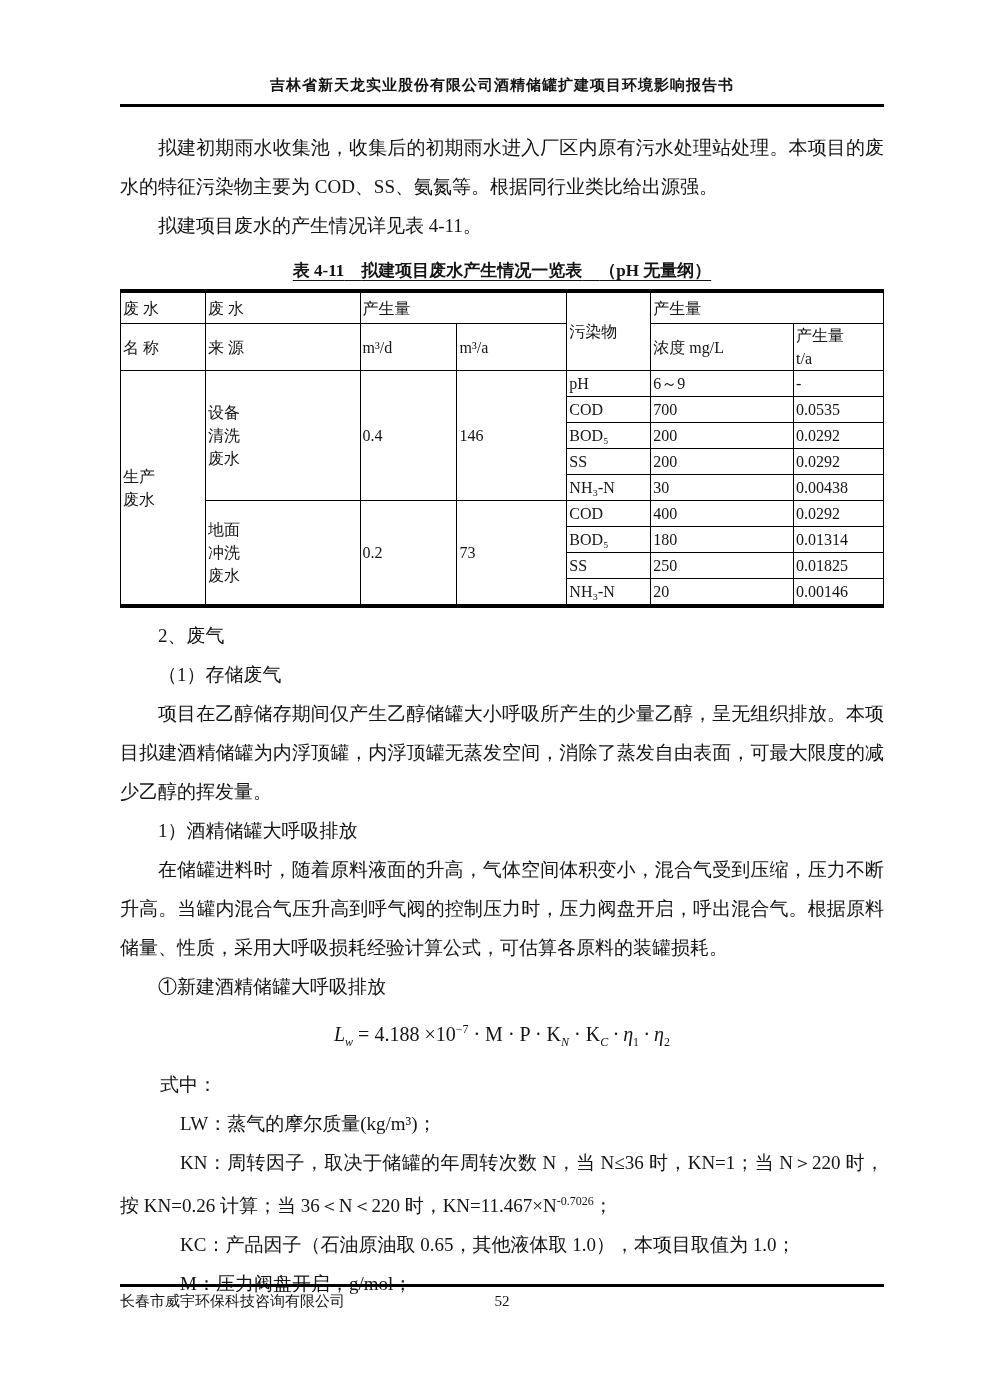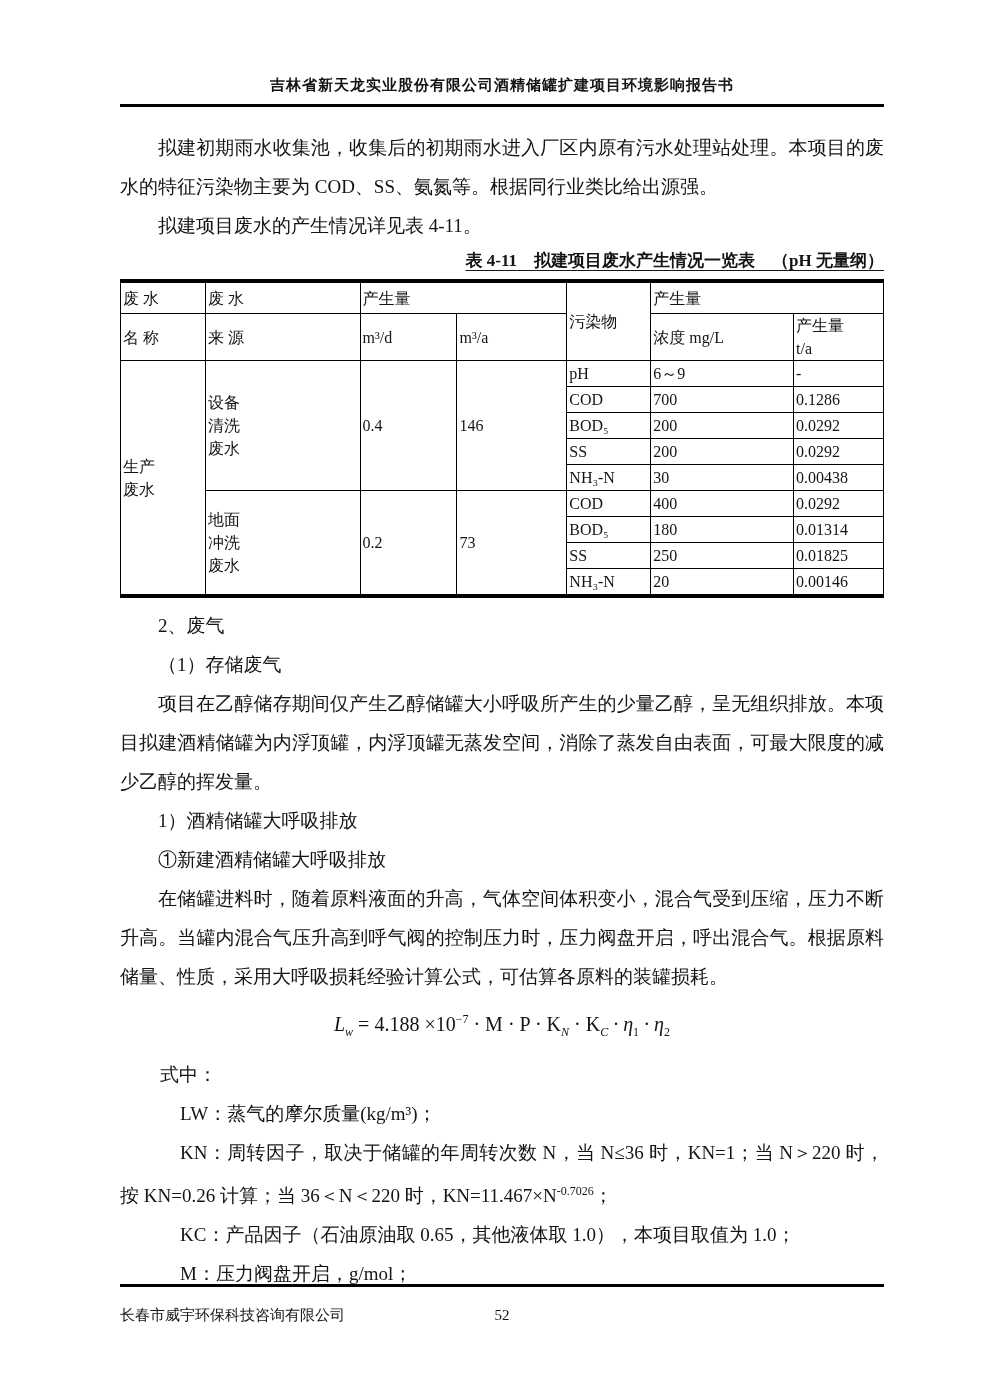--- a/index.html
+++ b/index.html
@@ -31,25 +31,25 @@
     line-height: 39px;
     margin: 0;
     text-align: justify;
     text-justify: inter-character;
   }
   .indent { text-indent: 2em; }
   .first-para { margin-top: 21px; }
 
   
   .table-caption {
-    text-align: right;
+    text-align: center;
     font-size: 17px;
     font-weight: bold;
     line-height: 28px;
-    margin: 2px 0 4px 0;
+    margin: 12px 0 4px 0;
   }
   .table-caption .cap-underline {
     text-decoration: underline;
     text-underline-offset: 4px;
   }
 
   
   table.waste-table {
     width: 100%;
     border-collapse: collapse;
@@ -84,21 +84,21 @@
   .formula sub, .formula sup { font-size: 12px; }
 
   
   .def { text-indent: 60px; }
   .where { text-indent: 40px; }
   sup.small, sub.small { font-size: 12px; }
 
   
   .doc-footer { position: absolute; left: 120px; right: 116px; top: 1284px; }
   .footer-rule { border-top: 3px solid #000; }
-  .footer-row { position: relative; margin-top: 17px; font-size: 15px; line-height: 22px; }
+  .footer-row { position: relative; margin-top: 3px; font-size: 15px; line-height: 22px; }
   .page-num { position: absolute; left: 0; right: 0; text-align: center; }
 </style>
 </head>
 <body>
 
 <div class="page">
 
   <div class="content">
 
     <div class="doc-header">
@@ -149,21 +149,21 @@
 废水</td>
           <td rowspan="5">0.4</td>
           <td rowspan="5">146</td>
           <td>pH</td>
           <td>6～9</td>
           <td>-</td>
         </tr>
         <tr class="datarow">
           <td>COD</td>
           <td>700</td>
-          <td>0.1286</td>
+          <td>0.0535</td>
         </tr>
         <tr class="datarow">
           <td>BOD₅</td>
           <td>200</td>
           <td>0.0292</td>
         </tr>
         <tr class="datarow">
           <td>SS</td>
           <td>200</td>
           <td>0.0292</td>
@@ -199,22 +199,22 @@
           <td>20</td>
           <td>0.00146</td>
         </tr>
       </tbody>
     </table>
 
     <p class="body-p indent after-table">2、废气</p>
     <p class="body-p indent">（1）存储废气</p>
     <p class="body-p indent">项目在乙醇储存期间仅产生乙醇储罐大小呼吸所产生的少量乙醇，呈无组织排放。本项目拟建酒精储罐为内浮顶罐，内浮顶罐无蒸发空间，消除了蒸发自由表面，可最大限度的减少乙醇的挥发量。</p>
     <p class="body-p indent">1）酒精储罐大呼吸排放</p>
+    <p class="body-p indent">在储罐进料时，随着原料液面的升高，气体空间体积变小，混合气受到压缩，压力不断升高。当罐内混合气压升高到呼气阀的控制压力时，压力阀盘开启，呼出混合气。根据原料储量、性质，采用大呼吸损耗经验计算公式，可估算各原料的装罐损耗。</p>
     <p class="body-p indent">①新建酒精储罐大呼吸排放</p>
-    <p class="body-p indent">在储罐进料时，随着原料液面的升高，气体空间体积变小，混合气受到压缩，压力不断升高。当罐内混合气压升高到呼气阀的控制压力时，压力阀盘开启，呼出混合气。根据原料储量、性质，采用大呼吸损耗经验计算公式，可估算各原料的装罐损耗。</p>
 
     <div class="formula">
       <i>L</i><sub><i>w</i></sub><span> = 4.188 ×10</span><sup>−7</sup><span> · M · P · K</span><sub><i>N</i></sub><span> · K</span><sub><i>C</i></sub><i> · η</i><sub>1</sub><i> · η</i><sub>2</sub>
     </div>
 
     <p class="body-p where">式中：</p>
     <p class="body-p def">LW：蒸气的摩尔质量(kg/m³)；</p>
     <p class="body-p def"><span>KN：周转因子，取决于储罐的年周转次数 N，当 N≤36 时，KN=1；当 N＞220 时，按 KN=0.26 计算；当 36＜N＜220 时，KN=11.467×N</span><sup class="small">-0.7026</sup><span>；</span></p>
     <p class="body-p def">KC：产品因子（石油原油取 0.65，其他液体取 1.0），本项目取值为 1.0；</p>
     <p class="body-p def">M：压力阀盘开启，g/mol；</p>

